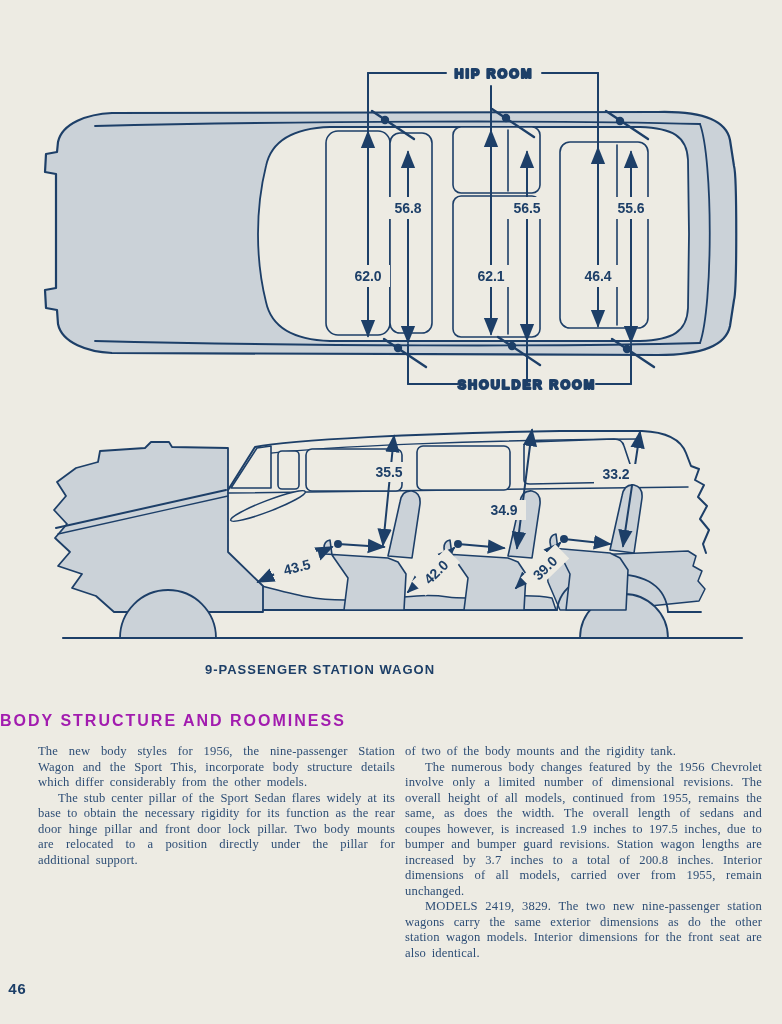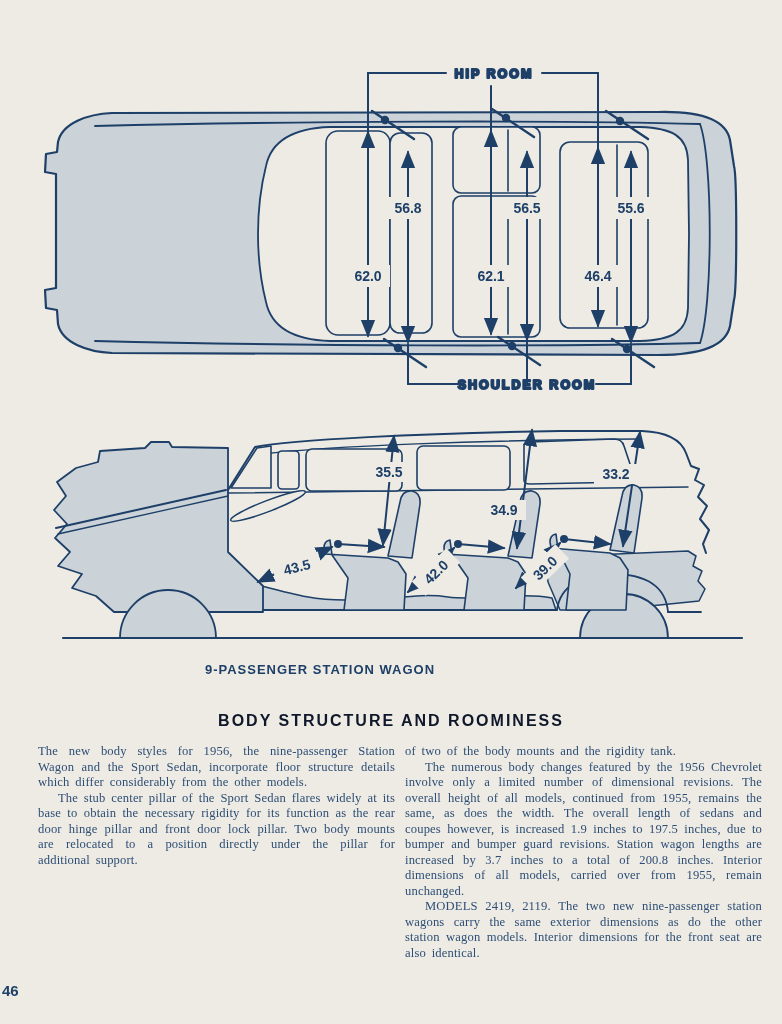--- a/index.html
+++ b/index.html
@@ -14,37 +14,37 @@
   .bracket-label{font-size:12.5px;letter-spacing:2px;text-anchor:middle;}
   .ink{stroke:#1d3f68;fill:none;stroke-linecap:round;stroke-linejoin:round;}
   .shade{fill:#cbd2d8;}
   .paperfill{fill:#edebe3;}
   .caption{
     position:absolute;top:662px;left:0;width:640px;text-align:center;
     font-family:"Liberation Sans",sans-serif;font-weight:bold;font-size:13px;
     letter-spacing:1px;color:#1d3f68;
   }
   .heading{
-    position:absolute;top:712px;left:0;width:782px;text-align:center;
+    position:absolute;top:712px;left:0;width:782px;text-align:left;
     font-family:"Liberation Sans",sans-serif;font-weight:bold;font-size:16px;
-    letter-spacing:2px;color:#0f172a;
+    letter-spacing:2px;color:#a21caf;
   }
   .columns{
     position:absolute;top:744px;left:38px;width:724px;
     display:flex;gap:10px;
   }
   .col{
     width:357px;font-size:12.6px;line-height:15.5px;color:#2e4e76;
     text-align:justify;word-spacing:2.5px;letter-spacing:0.15px;
   }
   .para{text-indent:20px;}
   .para.flush{text-indent:0;}
   .page-number{
-    position:absolute;left:2px;top:982px;
-    font-family:Liberation Sans, sans-serif;font-weight:bold;
+    position:absolute;left:8px;top:982px;
+    font-family:Liberation Mono, monospace;font-weight:bold;
     font-size:15px;color:#1d3f68;
   }
 </style>
 </head>
 <body>
 
 <div class="page">
 
   <svg style="top:0" width="782" height="420" viewBox="0 0 782 420">
     <defs>
@@ -229,24 +229,24 @@
         <text class="dimtxt" x="0" y="5">39.0</text>
       </g>
     </g>
   </svg>
 
   <div class="caption">9-PASSENGER STATION WAGON</div>
   <div class="heading">BODY STRUCTURE AND ROOMINESS</div>
 
   <div class="columns">
     <div class="col">
-      <div class="para flush">The new body styles for 1956, the nine-passenger Station Wagon and the Sport Sedan, incorporate floor structure details which differ considerably from the other models.</div>
+      <div class="para flush">The new body styles for 1956, the nine-passenger Station Wagon and the Sport This, incorporate body structure details which differ considerably from the other models.</div>
       <div class="para">The stub center pillar of the Sport Sedan flares widely at its base to obtain the necessary rigidity for its function as the rear door hinge pillar and front door lock pillar.  Two body mounts are relocated to a position directly under the pillar for additional support.</div>
     </div>
     <div class="col">
       <div class="para flush">of two of the body mounts and the rigidity tank.</div>
       <div class="para">The numerous body changes featured by the 1956 Chevrolet involve only a limited number of dimensional revisions.  The overall height of all models, continued from 1955, remains the same, as does the width.  The overall length of sedans and coupes however, is increased 1.9 inches to 197.5 inches, due to bumper and bumper guard revisions.  Station wagon lengths are increased by 3.7 inches to a total of 200.8 inches.  Interior dimensions of all models, carried over from 1955, remain unchanged.</div>
-      <div class="para">MODELS 2419, 2119.  The two new nine-passenger station wagons carry the same exterior dimensions as do the other station wagon models.  Interior dimensions for the front seat are also identical.</div>
+      <div class="para">MODELS 2419, 3829.  The two new nine-passenger station wagons carry the same exterior dimensions as do the other station wagon models.  Interior dimensions for the front seat are also identical.</div>
     </div>
   </div>
 
   <div class="page-number">46</div>
 </div>
 
 </body></html>

